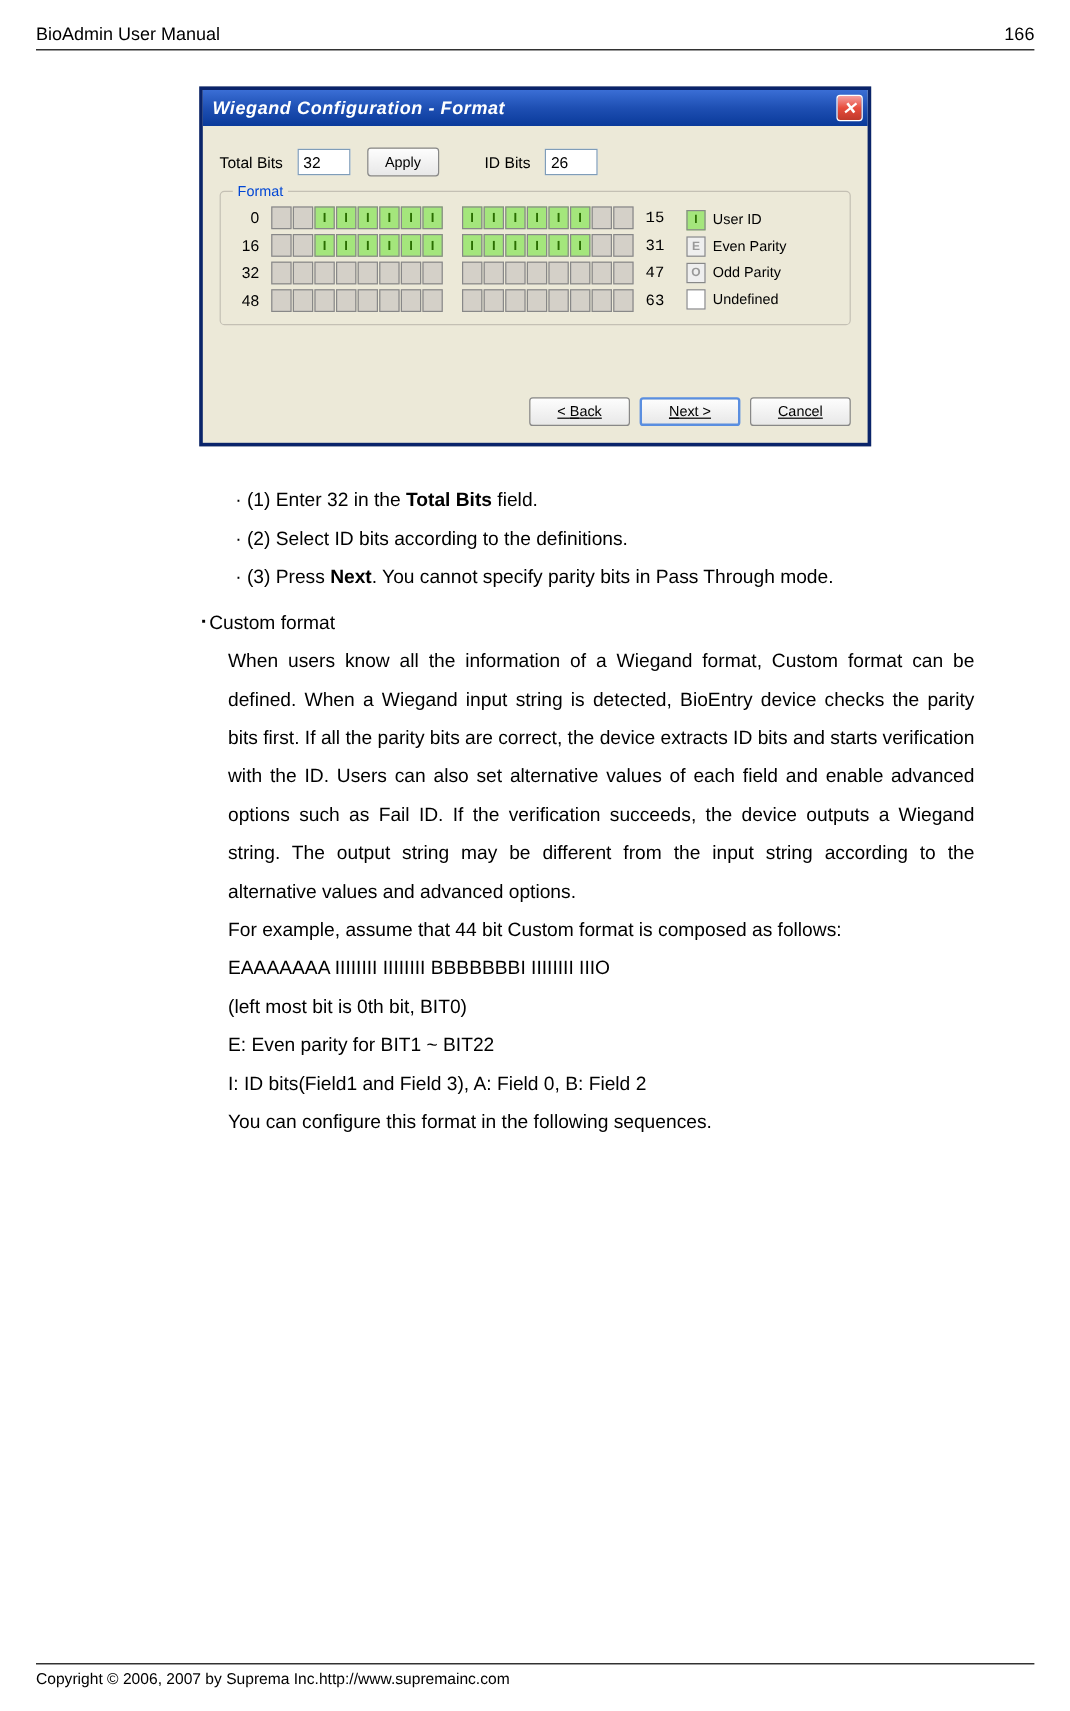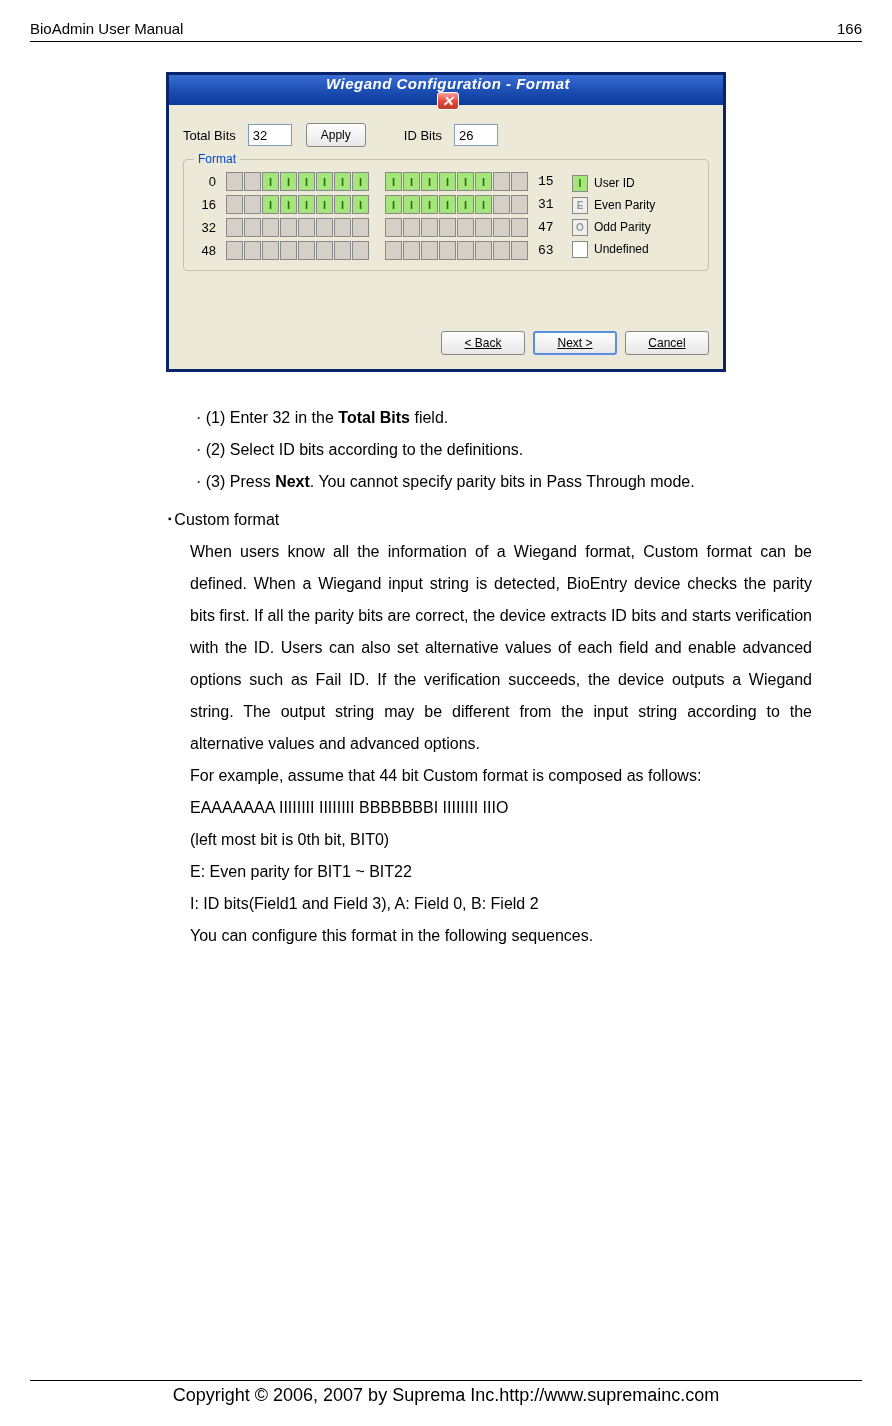--- a/index.html
+++ b/index.html
@@ -34,21 +34,20 @@
       height: 30px;
       display: flex;
       align-items: center;
       justify-content: space-between;
       padding: 0 4px 0 8px;
       color: #fff;
       font-weight: bold;
       font-style: italic;
       font-size: 15px;
       letter-spacing: 0.5px;
-      flex-direction: column;
     }
     .close-btn {
       width: 22px;
       height: 22px;
       background: linear-gradient(to bottom, #f5a0a0, #e74c3c 50%, #c0392b);
       border: 1px solid #fff;
       border-radius: 3px;
       color: #fff;
       display: flex;
       align-items: center;
@@ -200,22 +199,22 @@
       text-align: justify;
     }
     .footer {
       position: absolute;
       bottom: 20px;
       left: 30px;
       right: 30px;
       border-top: 1px solid #000;
       padding-top: 4px;
       display: flex;
-      justify-content: center;
-      font-size: 18px;
+      justify-content: flex-start;
+      font-size: 13px;
     }
     u { text-decoration: underline; }
   </style>
 </head>
 <body>
 
 <div class="header">
   <span>BioAdmin User Manual</span>
   <span>166</span>
 </div>

